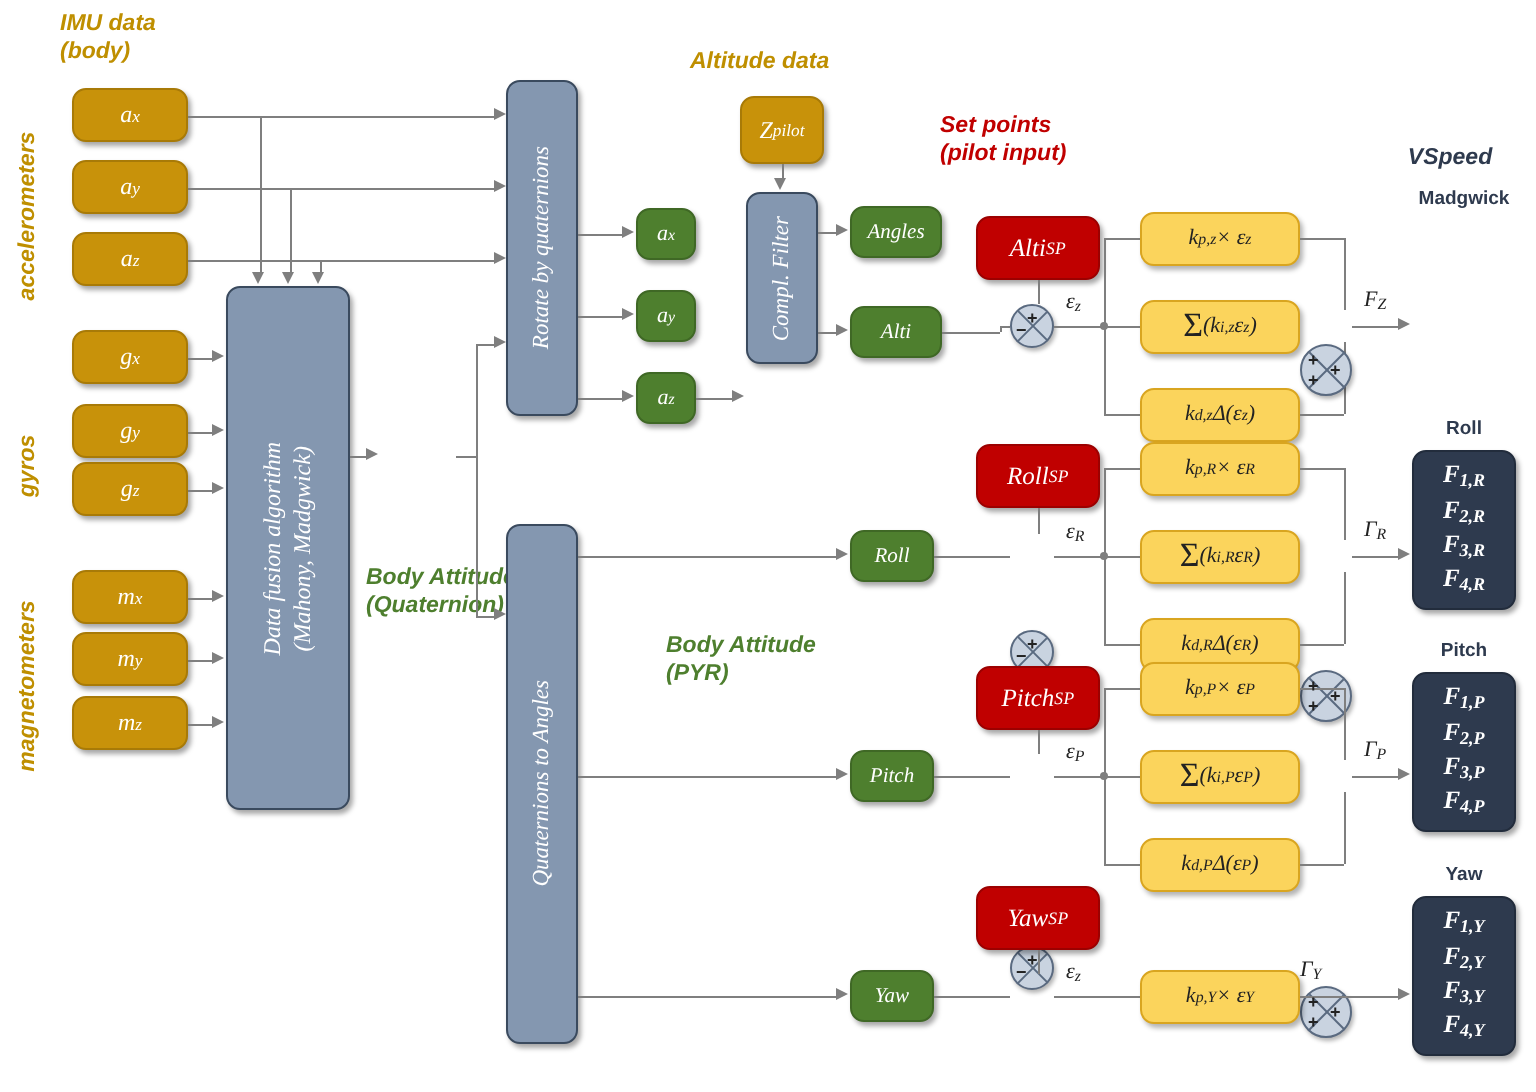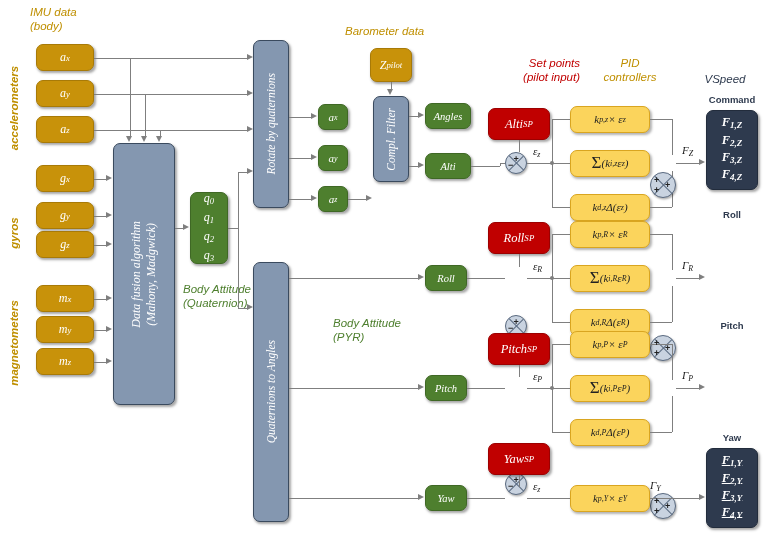--- a/index.html
+++ b/index.html
@@ -3,21 +3,21 @@
 <meta charset="utf-8">
 <style>
   html,body{margin:0;padding:0;background:#ffffff;}
   body{width:768px;height:546px;position:relative;overflow:hidden;
        font-family:"Liberation Sans",sans-serif;color:#222;}
   #stage{position:absolute;left:0;top:0;width:768px;height:546px;}
 
   .abs{position:absolute;box-sizing:border-box;}
 
   
-  .hdr{font-weight:normal;font-style:italic;font-size:11.5px;line-height:14px;}
+  .hdr{font-weight:bold;font-style:italic;font-size:11.5px;line-height:14px;}
   .hdr-amber{color:#bf8f00;}
   .hdr-red{color:#c00000;text-align:center;}
   .hdr-green{color:#4e7f2e;}
   .hdr-navy{color:#2e3a4e;font-style:italic;}
   .side-label{color:#bf8f00;font-weight:bold;font-style:italic;font-size:11.5px;
               transform-origin:50% 50%;white-space:nowrap;text-align:center;}
 
   
   .node{border-radius:7px;display:flex;align-items:center;justify-content:center;
         text-align:center;color:#fff;font-style:italic;
@@ -61,23 +61,22 @@
   .bigsum{font-size:17px;font-style:normal;}
   .cmdlist{display:flex;flex-direction:column;align-items:center;justify-content:center;
            line-height:14.5px;font-size:12.5px;font-family:"Liberation Serif",serif;
            font-style:italic;font-weight:bold;color:#fff;}
 </style>
 </head>
 <body>
 
 <div id="stage">
     <div class="abs hdr hdr-amber" style="left: 30px; top: 5px;">IMU data<br>(body)</div>
-    <div class="abs hdr hdr-amber" style="left: 345px; top: 24px;">Barometer data</div>
-    <div class="abs hdr hdr-red" style="left: 470px; top: 56px; width: 110px; text-align: right;">Set points<br>(pilot input)</div>
-    <div class="abs hdr hdr-amber" style="left: 580px; top: 56px; width: 100px; text-align: center;">PID<br>controllers</div>
+    <div class="abs hdr hdr-amber" style="left: 345px; top: 24px;">Altitude data</div>
+    <div class="abs hdr hdr-red" style="left: 470px; top: 56px; width: 110px; text-align: left;">Set points<br>(pilot input)</div>
     <div class="abs hdr hdr-navy" style="left: 686px; top: 72px; width: 78px; text-align: center;">VSpeed</div>
     <div class="abs side-label" style="left: -46px; top: 102px; width: 120px; transform: rotate(-90deg);">accelerometers</div>
     <div class="abs side-label" style="left: -46px; top: 227px; width: 120px; transform: rotate(-90deg);">gyros</div>
     <div class="abs side-label" style="left: -46px; top: 337px; width: 120px; transform: rotate(-90deg);">magnetometers</div>
     <div class="abs node amber" style="left: 36px; top: 44px; width: 58px; height: 27px; font-size: 12px;">a<span class="sub">x</span></div>
     <div class="abs node amber" style="left: 36px; top: 80px; width: 58px; height: 27px; font-size: 12px;">a<span class="sub">y</span></div>
     <div class="abs node amber" style="left: 36px; top: 116px; width: 58px; height: 27px; font-size: 12px;">a<span class="sub">z</span></div>
     <div class="abs node amber" style="left: 36px; top: 165px; width: 58px; height: 27px; font-size: 12px;">g<span class="sub">x</span></div>
     <div class="abs node amber" style="left: 36px; top: 202px; width: 58px; height: 27px; font-size: 12px;">g<span class="sub">y</span></div>
     <div class="abs node amber" style="left: 36px; top: 231px; width: 58px; height: 27px; font-size: 12px;">g<span class="sub">z</span></div>
@@ -107,26 +106,20 @@
     <div class="abs wire-h" style="left: 94px; top: 215.5px; width: 13px;"></div>
     <div class="abs arrow" style="left: 106px; top: 211.9px;"></div>
     <div class="abs wire-h" style="left: 94px; top: 244.5px; width: 13px;"></div>
     <div class="abs arrow" style="left: 106px; top: 240.9px;"></div>
     <div class="abs wire-h" style="left: 94px; top: 298.5px; width: 13px;"></div>
     <div class="abs arrow" style="left: 106px; top: 294.9px;"></div>
     <div class="abs wire-h" style="left: 94px; top: 329.5px; width: 13px;"></div>
     <div class="abs arrow" style="left: 106px; top: 325.9px;"></div>
     <div class="abs wire-h" style="left: 94px; top: 361.5px; width: 13px;"></div>
     <div class="abs arrow" style="left: 106px; top: 357.9px;"></div>
-    <div class="abs node green" style="left: 190px; top: 192px; width: 38px; height: 72px; flex-direction: column; font-size: 12px; line-height: 16px;">
-      <div>q<span class="sub">0</span></div>
-      <div>q<span class="sub">1</span></div>
-      <div>q<span class="sub">2</span></div>
-      <div>q<span class="sub">3</span></div>
-    </div>
     <div class="abs wire-h" style="left: 175px; top: 228px; width: 9px;"></div>
     <div class="abs arrow" style="left: 183px; top: 224.4px;"></div>
     <div class="abs hdr hdr-green" style="left: 183px; top: 282px; width: 110px; line-height: 14px;">Body Attitude<br>(Quaternion)</div>
     <div class="abs wire-h" style="left: 228px; top: 228px; width: 10px;"></div>
     <div class="abs wire-v" style="left: 238px; top: 172px; height: 56px;"></div>
     <div class="abs wire-h" style="left: 238px; top: 172px; width: 9px;"></div>
     <div class="abs arrow" style="left: 247px; top: 168.4px;"></div>
     <div class="abs wire-v" style="left: 238px; top: 228px; height: 80px;"></div>
     <div class="abs wire-h" style="left: 238px; top: 308px; width: 9px;"></div>
     <div class="abs arrow" style="left: 247px; top: 304.4px;"></div>
@@ -196,27 +189,21 @@
     <div class="abs wire-v" style="left: 672px; top: 171px; height: 36px;"></div>
     <div class="abs wire-h" style="left: 672px; top: 171px;"></div>
     <div class="abs sumj" style="left: 650px; top: 150px; width: 26px; height: 26px;">
       <span class="sg" style="left: 3px; top: 3px;">+</span>
       <span class="sg" style="left: 3px; top: 13px;">+</span>
       <span class="sg" style="left: 14px; top: 8px;">+</span>
     </div>
     <div class="abs wire-h" style="left: 676px; top: 163px; width: 24px;"></div>
     <div class="abs arrow" style="left: 699px; top: 159.4px;"></div>
     <div class="abs gam" style="left: 682px; top: 144px;">F<span class="sub">Z</span></div>
-    <div class="abs" style="left: 706px; top: 94px; width: 52px; text-align: center; font-size: 9.5px; font-weight: bold; color: rgb(46, 58, 78);">Command</div>
-    <div class="abs node navy cmdlist" style="left: 706px; top: 110px; width: 52px; height: 80px;">
-      <div>F<span class="sub">1,Z</span></div>
-      <div>F<span class="sub">2,Z</span></div>
-      <div>F<span class="sub">3,Z</span></div>
-      <div>F<span class="sub">4,Z</span></div>
-    </div>
+    <div class="abs" style="left: 706px; top: 94px; width: 52px; text-align: center; font-size: 9.5px; font-weight: bold; color: rgb(46, 58, 78);">Madgwick</div>
     <div class="abs node red" style="left: 488px; top: 222px; width: 62px; height: 32px; font-size: 12.5px;">Roll <span class="sup-sp">SP</span></div>
     <div class="abs wire-v" style="left: 519px; top: 254px; height: 13px;"></div>
     <div class="abs wire-h" style="left: 467px; top: 278px; width: 33px;"></div>
     <div class="abs wire-h" style="left: 500px; top: 278px; width: 5px;"></div>
     <div class="abs sumj" style="left: 505px; top: 267px; width: 22px; height: 22px;">
       <span class="sg" style="left: 7.5px; top: 1.5px;">+</span>
       <span class="sg" style="left: 2px; top: 8px;">−</span>
     </div>
     <div class="abs eps" style="left: 533px; top: 260px;">ε<span class="sub">R</span></div>
     <div class="abs wire-h" style="left: 527px; top: 278px; width: 25px;"></div>
@@ -237,20 +224,26 @@
     <div class="abs wire-h" style="left: 672px; top: 286px;"></div>
     <div class="abs sumj" style="left: 650px; top: 265px; width: 26px; height: 26px;">
       <span class="sg" style="left: 3px; top: 3px;">+</span>
       <span class="sg" style="left: 3px; top: 13px;">+</span>
       <span class="sg" style="left: 14px; top: 8px;">+</span>
     </div>
     <div class="abs wire-h" style="left: 676px; top: 278px; width: 24px;"></div>
     <div class="abs arrow" style="left: 699px; top: 274.4px;"></div>
     <div class="abs gam" style="left: 682px; top: 259px;">Γ<span class="sub">R</span></div>
     <div class="abs" style="left: 706px; top: 209px; width: 52px; text-align: center; font-size: 9.5px; font-weight: bold; color: rgb(46, 58, 78);">Roll</div>
+    <div class="abs node navy cmdlist" style="left: 706px; top: 225px; width: 52px; height: 80px;">
+      <div>F<span class="sub">1,R</span></div>
+      <div>F<span class="sub">2,R</span></div>
+      <div>F<span class="sub">3,R</span></div>
+      <div>F<span class="sub">4,R</span></div>
+    </div>
     <div class="abs node red" style="left: 488px; top: 333px; width: 62px; height: 32px; font-size: 12.5px;">Pitch <span class="sup-sp">SP</span></div>
     <div class="abs wire-v" style="left: 519px; top: 365px; height: 12px;"></div>
     <div class="abs wire-h" style="left: 467px; top: 388px; width: 33px;"></div>
     <div class="abs wire-h" style="left: 500px; top: 388px; width: 5px;"></div>
     <div class="abs sumj" style="left: 505px; top: 377px; width: 22px; height: 22px;">
       <span class="sg" style="left: 7.5px; top: 1.5px;">+</span>
       <span class="sg" style="left: 2px; top: 8px;">−</span>
     </div>
     <div class="abs eps" style="left: 533px; top: 370px;">ε<span class="sub">P</span></div>
     <div class="abs wire-h" style="left: 527px; top: 388px; width: 25px;"></div>
@@ -271,30 +264,36 @@
     <div class="abs wire-h" style="left: 672px; top: 396px;"></div>
     <div class="abs sumj" style="left: 650px; top: 375px; width: 26px; height: 26px;">
       <span class="sg" style="left: 3px; top: 3px;">+</span>
       <span class="sg" style="left: 3px; top: 13px;">+</span>
       <span class="sg" style="left: 14px; top: 8px;">+</span>
     </div>
     <div class="abs wire-h" style="left: 676px; top: 388px; width: 24px;"></div>
     <div class="abs arrow" style="left: 699px; top: 384.4px;"></div>
     <div class="abs gam" style="left: 682px; top: 369px;">Γ<span class="sub">P</span></div>
     <div class="abs" style="left: 706px; top: 320px; width: 52px; text-align: center; font-size: 9.5px; font-weight: bold; color: rgb(46, 58, 78);">Pitch</div>
+    <div class="abs node navy cmdlist" style="left: 706px; top: 336px; width: 52px; height: 80px;">
+      <div>F<span class="sub">1,P</span></div>
+      <div>F<span class="sub">2,P</span></div>
+      <div>F<span class="sub">3,P</span></div>
+      <div>F<span class="sub">4,P</span></div>
+    </div>
     <div class="abs node red" style="left: 488px; top: 443px; width: 62px; height: 32px; font-size: 12.5px;">Yaw <span class="sup-sp">SP</span></div>
     <div class="abs wire-v" style="left: 519px; top: 475px; height: 12px;"></div>
     <div class="abs wire-h" style="left: 467px; top: 498px; width: 33px;"></div>
     <div class="abs wire-h" style="left: 500px; top: 498px; width: 5px;"></div>
     <div class="abs eps" style="left: 533px; top: 480px;">ε<span class="sub">z</span></div>
     <div class="abs wire-h" style="left: 527px; top: 498px; width: 43px;"></div>
     <div class="abs node yellow formula" style="left: 570px; top: 484.5px; width: 80px; height: 27px;">k<span class="sub">p,Y</span> × ε<span class="sub">Y</span></div>
     <div class="abs wire-h" style="left: 650px; top: 498px; width: 50px;"></div>
     <div class="abs arrow" style="left: 699px; top: 494.4px;"></div>
     <div class="abs gam" style="left: 650px; top: 479px;">Γ<span class="sub">Y</span></div>
     <div class="abs" style="left: 706px; top: 432px; width: 52px; text-align: center; font-size: 9.5px; font-weight: bold; color: rgb(46, 58, 78);">Yaw</div>
-    <div class="abs node navy cmdlist" style="left: 706px; top: 448px; width: 52px; height: 80px; text-decoration: underline;">
+    <div class="abs node navy cmdlist" style="left: 706px; top: 448px; width: 52px; height: 80px;">
       <div>F<span class="sub">1,Y</span></div>
       <div>F<span class="sub">2,Y</span></div>
       <div>F<span class="sub">3,Y</span></div>
       <div>F<span class="sub">4,Y</span></div>
     </div>
   </div>
 
 </body></html>

